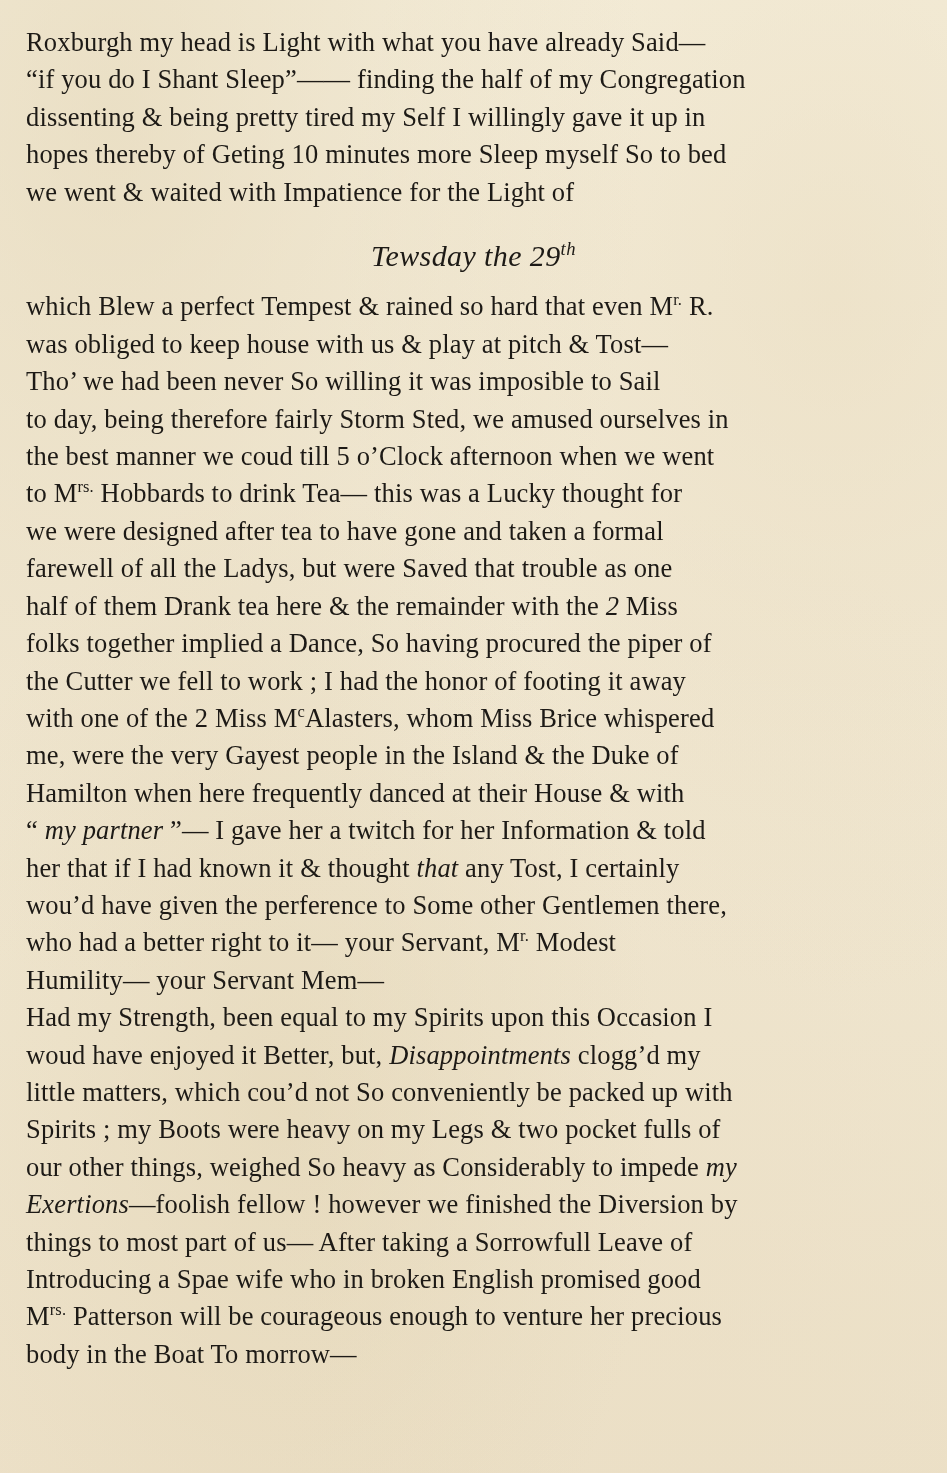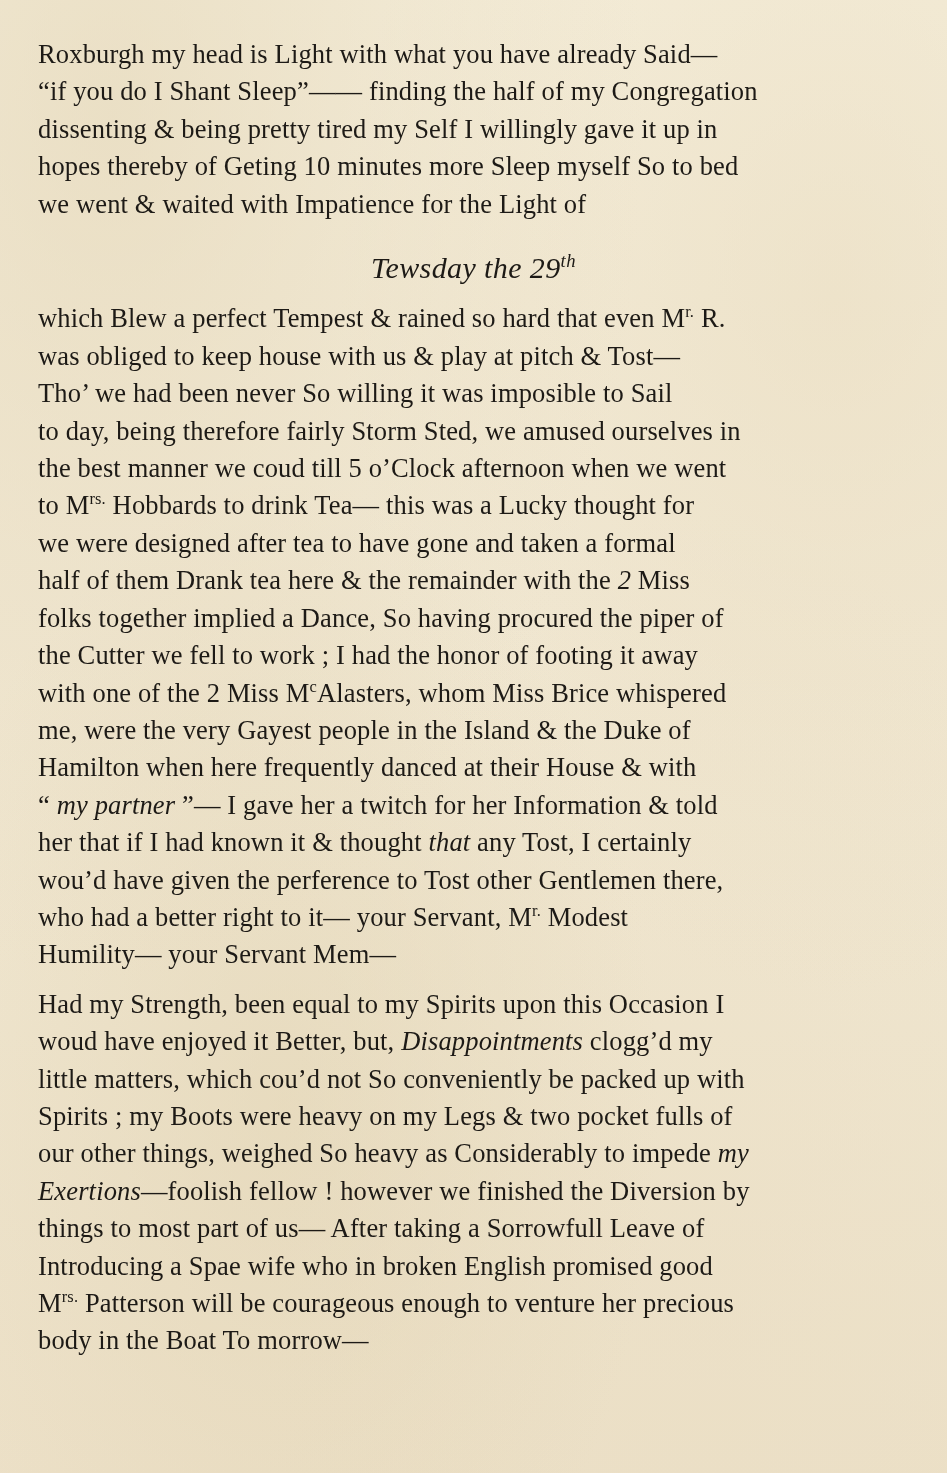--- a/index.html
+++ b/index.html
@@ -29,21 +29,21 @@
       linear-gradient(180deg, #f5eedb 0%, #f1e8d3 40%, #efe5ce 70%, #ece0c7 100%);
   }
   .text-body {
     font-size: 26.5px;
     line-height: 37.4px;
     text-align: justify;
     text-justify: inter-word;
     letter-spacing: 0.15px;
   }
   .para {
-    margin: 12px;
+    margin: 0;
     text-align: justify;
   }
   .para.last-full > :last-child { }
   .heading {
     text-align: center;
     font-style: italic;
     font-size: 30px;
     margin: 26px 0 14px 0;
     letter-spacing: 0.4px;
   }
@@ -74,29 +74,30 @@
     </div>
 
     <div class="para">
       <span>which Blew a perfect Tempest &amp; rained so hard that even M</span><sup>r.</sup><span> R.</span>
       <span class="blk">was obliged to keep house with us &amp; play at pitch &amp; Tost—</span>
       <span class="blk">Tho’ we had been never So willing it was imposible to Sail</span>
       <span class="blk">to day, being therefore fairly Storm Sted, we amused ourselves in</span>
       <span class="blk">the best manner we coud till 5 o’Clock afternoon when we went</span>
       <span class="blk"><span>to M</span><sup>rs.</sup><span> Hobbards to drink Tea—  this was a Lucky thought for</span></span>
       <span class="blk">we were designed after tea to have gone and taken a formal</span>
+      <span class="blk">farewell of all the Ladys, but were Saved that trouble as one</span>
       <span class="blk"><span>half of them Drank tea here &amp; the remainder with the </span><span class="it">2</span><span> Miss</span></span>
       <span class="blk">folks together implied a Dance, So having procured the piper of</span>
       <span class="blk">the Cutter we fell to work ; I had the honor of footing it away</span>
       <span class="blk"><span>with one of the 2 Miss M</span><sup>c</sup><span>Alasters, whom Miss Brice whispered</span></span>
       <span class="blk">me, were the very Gayest people in the Island &amp; the Duke of</span>
       <span class="blk">Hamilton when here frequently danced at their House &amp; with</span>
       <span class="blk"><span>“ </span><span class="it">my partner</span><span> ”—  I gave her a twitch for her Information &amp; told</span></span>
       <span class="blk"><span>her that if I had known it &amp; thought </span><span class="it">that</span><span> any Tost, I certainly</span></span>
-      <span class="blk">wou’d have given the perference to Tost other Gentlemen there,</span>
+      <span class="blk">wou’d have given the perference to Some other Gentlemen there,</span>
       <span class="blk"><span>who had a better right to it—  your Servant, M</span><sup>r.</sup><span> Modest</span></span>
       <span class="blk">Humility— your Servant Mem—</span>
     </div>
 
     <div class="para">
       <span class="blk">Had my Strength, been equal to my Spirits upon this Occasion I</span>
       <span class="blk"><span>woud have enjoyed it Better, but, </span><span class="it">Disappointments</span><span> clogg’d my</span></span>
       <span class="blk">little matters, which cou’d not So conveniently be packed up with</span>
       <span class="blk">Spirits ; my Boots were heavy on my Legs &amp; two pocket fulls of</span>
       <span class="blk"><span>our other things, weighed So heavy as Considerably to impede </span><span class="it">my</span></span>

